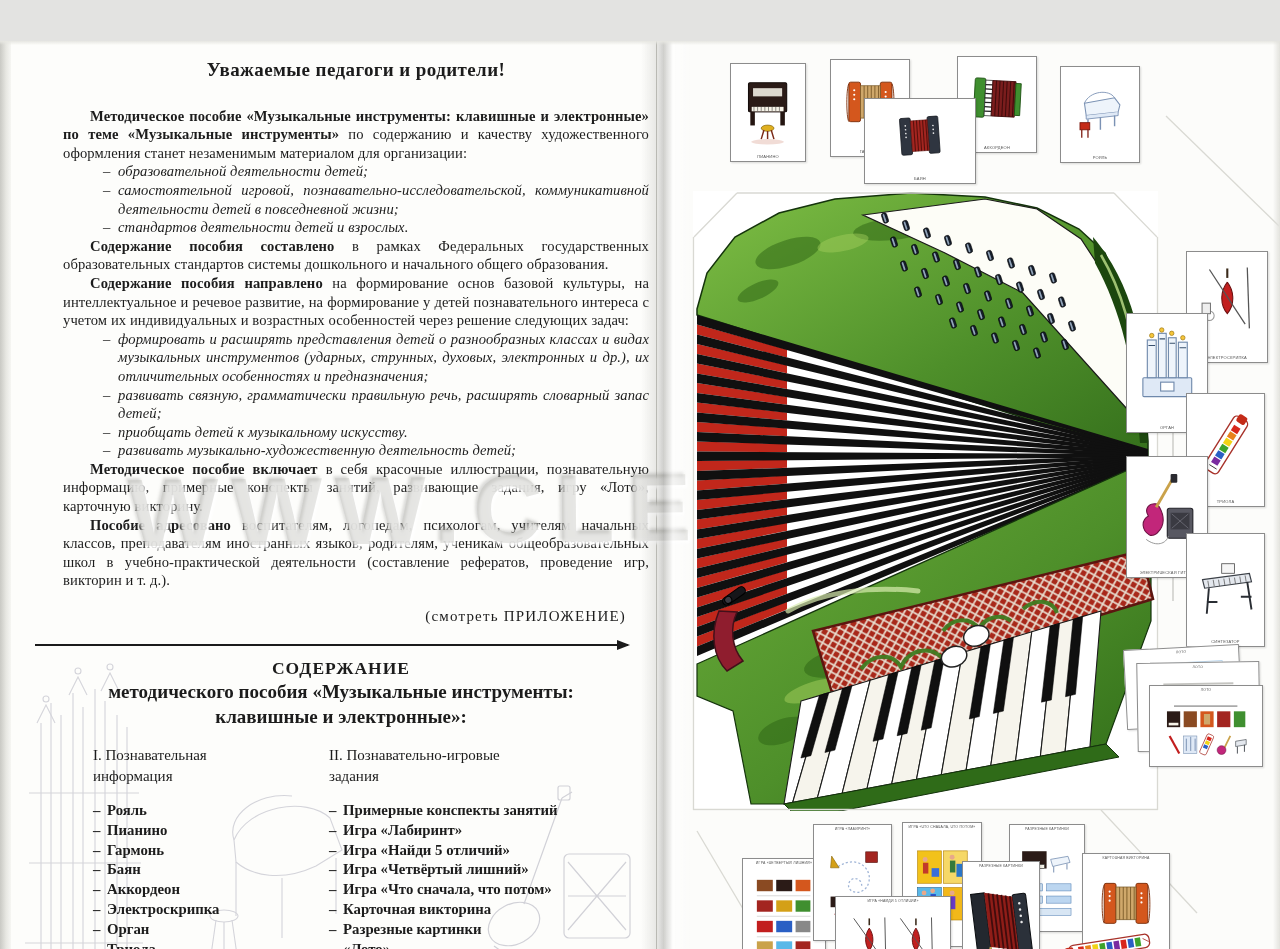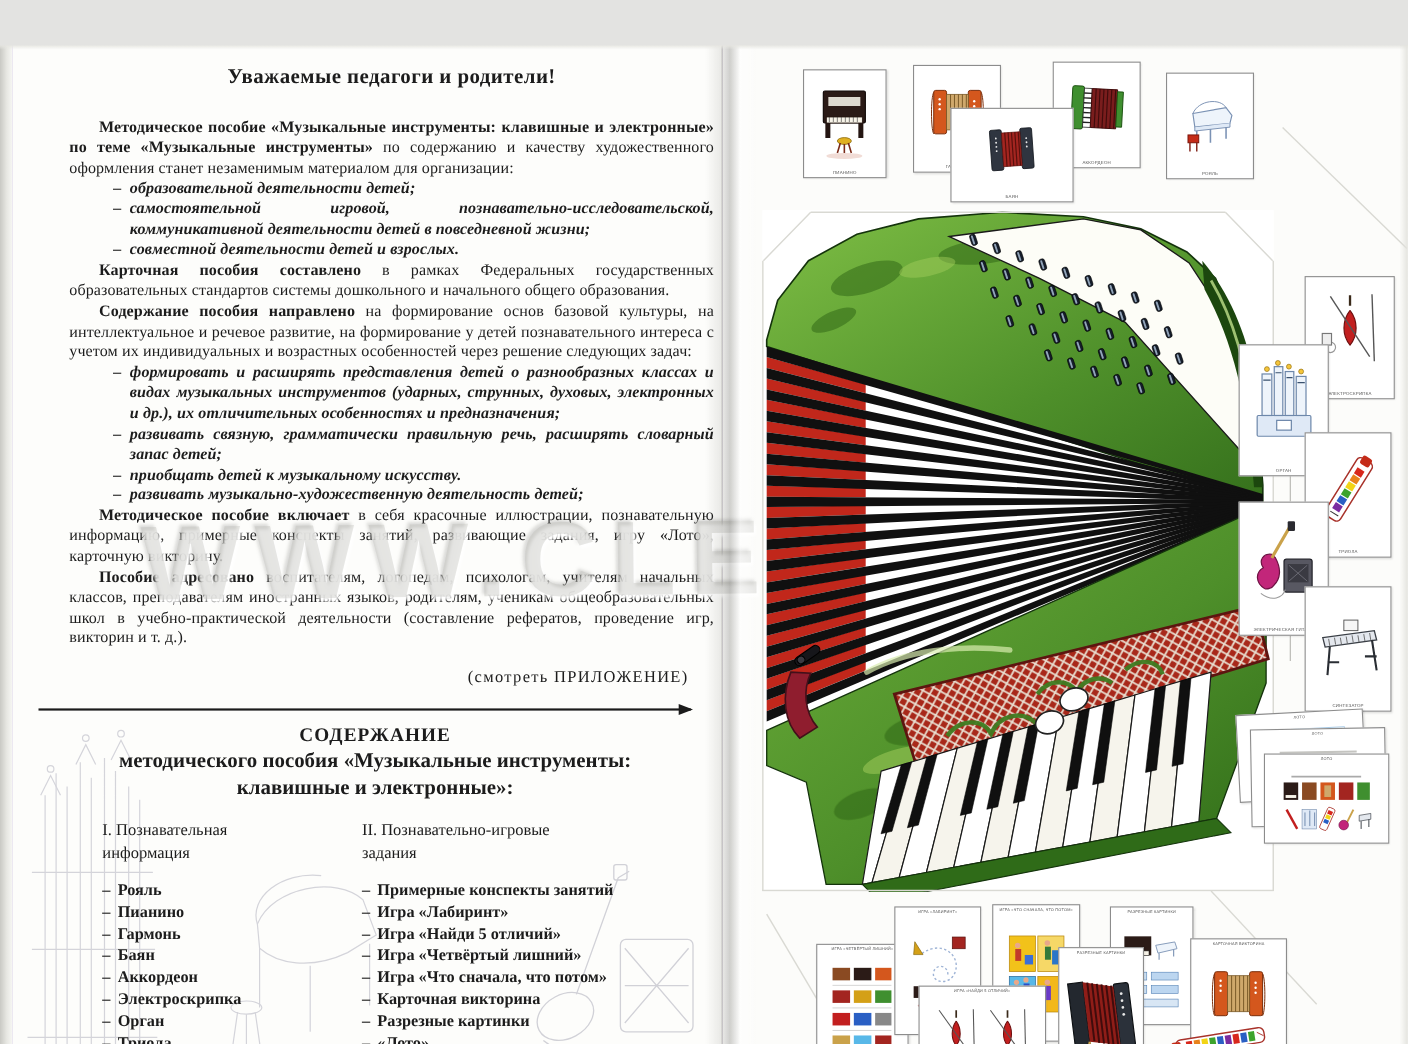--- a/index.html
+++ b/index.html
@@ -21,21 +21,21 @@
   .right-page{position:absolute;left:657px;top:0;width:623px;height:100%;background:#fcfcfa;}
   .gutter{position:absolute;left:641px;top:0;width:50px;height:100%;z-index:4;pointer-events:none;
       background:linear-gradient(90deg,rgba(0,0,0,0),rgba(110,110,104,0.16) 34%,rgba(80,80,76,0.26) 45%,rgba(255,255,255,0.55) 64%,rgba(0,0,0,0));}
 
   
   .text-col{position:absolute;left:52px;top:20px;width:586px;z-index:1;
       font-size:14.6px;line-height:18.6px;text-align:justify;letter-spacing:0.1px;}
   .page-title{text-align:center;font-weight:bold;font-size:19px;letter-spacing:0.4px;margin:0 0 27px 0;}
   .para{margin:0;text-indent:27px;}
   ul.dash{list-style:none;margin:0;padding:0 0 0 40px;font-style:italic;}
-  ul.dash li{position:relative;padding-left:15px;font-weight:bold;}
+  ul.dash li{position:relative;padding-left:15px;}
   ul.dash li::before{content:"–";position:absolute;left:0;}
   .note{position:absolute;top:567px;right:30px;font-size:15px;
       letter-spacing:1.2px;z-index:1;}
   .arrow{position:absolute;top:603px;left:24px;right:28px;height:1.8px;background:#1b1b1b;z-index:1;}
   .arrow::after{content:"";position:absolute;right:-2px;top:-4.2px;width:0;height:0;
       border-left:13px solid #1b1b1b;border-top:5px solid transparent;border-bottom:5px solid transparent;}
 
   .contents{position:absolute;top:617px;left:40px;width:580px;text-align:center;z-index:1;}
   .contents-heading{font-weight:bold;font-size:17.5px;letter-spacing:1px;margin:0;}
   .contents-sub{font-weight:bold;font-size:19px;line-height:25px;margin:0;}
@@ -107,23 +107,23 @@
         <path d="M28 170 q30 24 60 8"></path>
       </g>
     </svg>
 
     <div class="text-col">
       <h1 class="page-title">Уважаемые педагоги и родители!</h1>
       <p class="para"><b>Методическое пособие «Музыкальные инструменты: клавишные и электронные» по теме «Музыкальные инструменты»</b><span> по содержанию и качеству художественного оформления станет незаменимым материалом для организации:</span></p>
       <ul class="dash">
         <li>образовательной деятельности детей;</li>
         <li>самостоятельной игровой, познавательно-исследовательской, коммуникативной деятельности детей в повседневной жизни;</li>
-        <li>совместной деятельности детей и взрослых.</li>
+        <li>стандартов деятельности детей и взрослых.</li>
       </ul>
-      <p class="para"><b>Карточная пособия составлено</b><span> в рамках Федеральных государственных образовательных стандартов системы дошкольного и начального общего образования.</span></p>
+      <p class="para"><b>Содержание пособия составлено</b><span> в рамках Федеральных государственных образовательных стандартов системы дошкольного и начального общего образования.</span></p>
       <p class="para"><b>Содержание пособия направлено</b><span> на формирование основ базовой культуры, на интеллектуальное и речевое развитие, на формирование у детей познавательного интереса с учетом их индивидуальных и возрастных особенностей через решение следующих задач:</span></p>
       <ul class="dash">
         <li>формировать и расширять представления детей о разнообразных классах и видах музыкальных инструментов (ударных, струнных, духовых, электронных и др.), их отличительных особенностях и предназначения;</li>
         <li>развивать связную, грамматически правильную речь, расширять словарный запас детей;</li>
         <li>приобщать детей к музыкальному искусству.</li>
         <li>развивать музыкально-художественную деятельность детей;</li>
       </ul>
       <p class="para"><b>Методическое пособие включает</b><span> в себя красочные иллюстрации, познавательную информацию, примерные конспекты занятий, развивающие задания, игру «Лото», карточную викторину.</span></p>
       <p class="para"><b>Пособие адресовано</b><span> воспитателям, логопедам, психологам, учителям начальных классов, преподавателям иностранных языков, родителям, ученикам общеобразовательных школ в учебно-практической деятельности (составление рефератов, проведение игр, викторин и т. д.).</span></p>
     </div>

